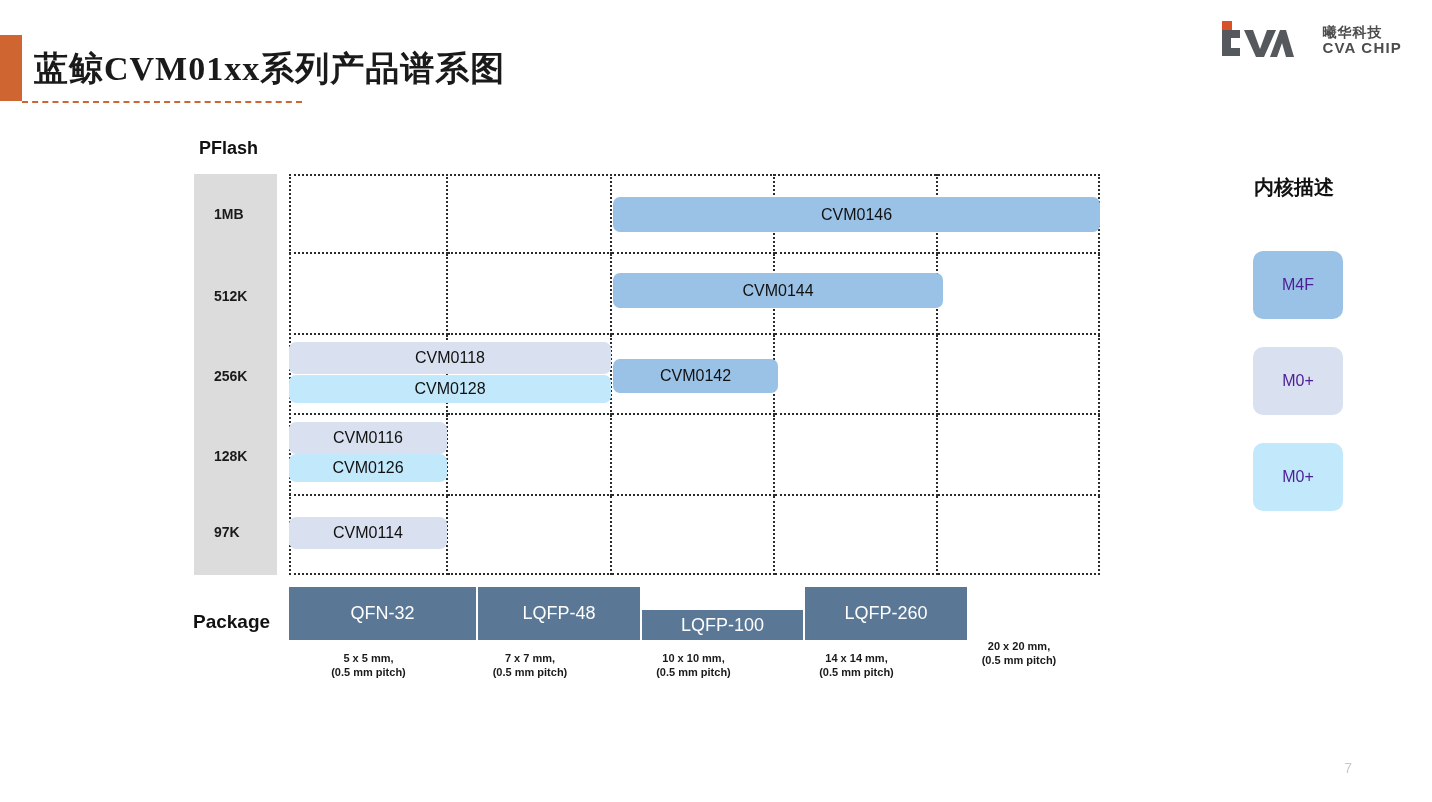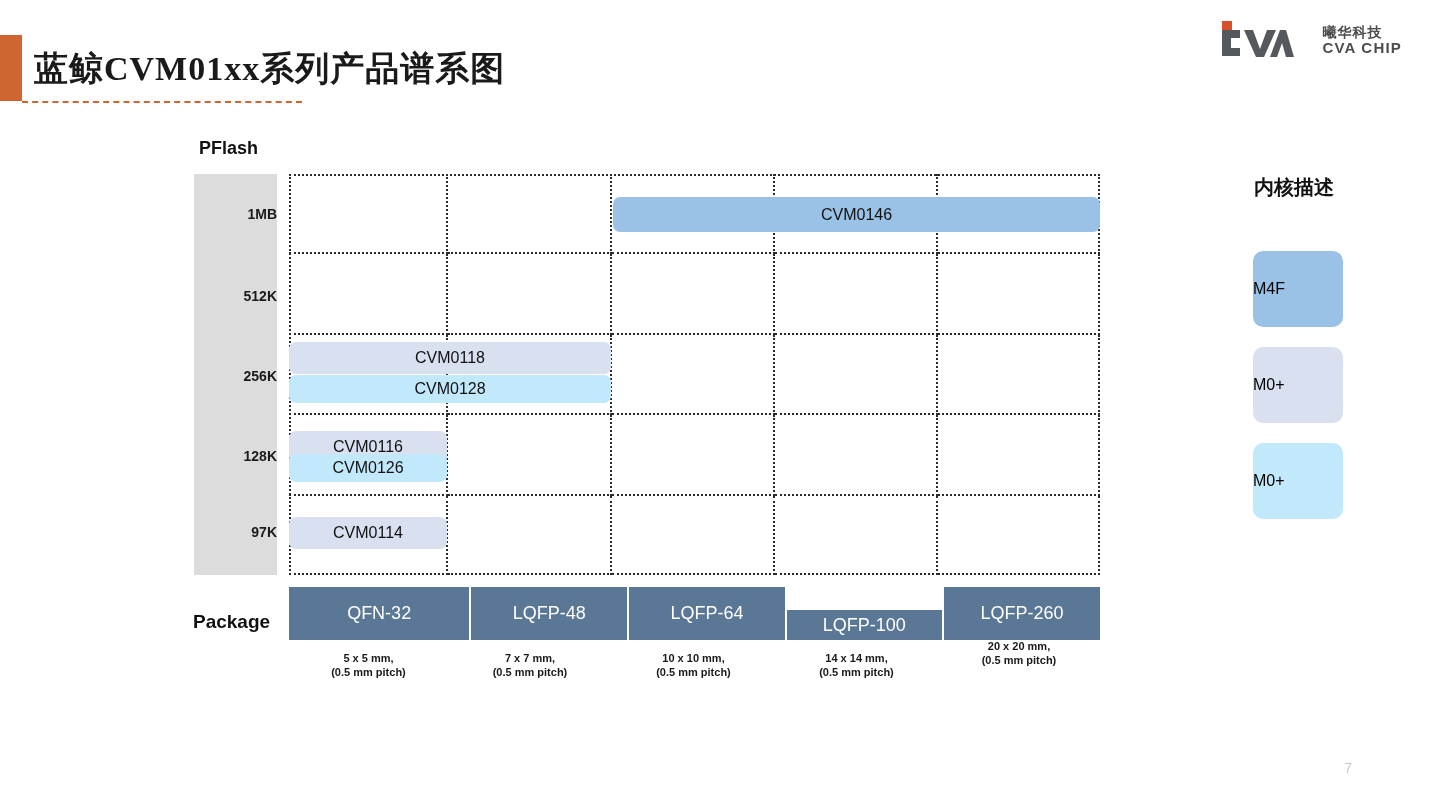--- a/index.html
+++ b/index.html
@@ -118,24 +118,25 @@
     left: 194px;
     top: 174px;
     width: 83px;
     height: 401px;
     background: #DCDCDC;
   }
   .axis-tick {
     position: absolute;
     left: 0;
     width: 83px;
-    text-align: right;
+    text-align: left;
     font-size: 14px;
     font-weight: 700;
     color: #1a1a1a;
+    padding-left: 20px;
   }
 
   
   .bar {
     position: absolute;
     border-radius: 7px;
     display: flex;
     align-items: center;
     justify-content: center;
     font-size: 16px;
@@ -194,27 +195,27 @@
     top: 200px;
     font-size: 20px;
     font-weight: 700;
     color: #111;
     transform: translateY(-26px);
   }
   .legend-box {
     position: absolute;
     left: 1253px;
     width: 90px;
-    height: 76px;
+    height: 68px;
     border-radius: 10px;
     display: flex;
     align-items: center;
-    justify-content: flex-start;
+    justify-content: center;
     font-size: 16px;
-    color: #000000;
+    color: #4c1d95;
   }
 
   .page-number {
     position: absolute;
     right: 80px;
     bottom: 26px;
     font-size: 14px;
     color: #c9c9c9;
   }
 </style>
@@ -279,48 +280,53 @@
   <div class="grid-cell" style="left:0px;   top:322px; width:159px; height:79px;"></div>
   <div class="grid-cell" style="left:159px; top:322px; width:164px; height:79px;"></div>
   <div class="grid-cell" style="left:323px; top:322px; width:163px; height:79px;"></div>
   <div class="grid-cell" style="left:486px; top:322px; width:163px; height:79px;"></div>
   <div class="grid-cell" style="left:649px; top:322px; width:162px; height:79px;"></div>
 
   <div class="bar" style="left:324px; top:23px;  width:487px; height:35px; background:#9AC2E6;">
     <span>CVM0146</span>
   </div>
 
-
+  <div class="bar" style="left:324px; top:99px;  width:330px; height:35px; background:#9AC2E6;">
+    <span>CVM0144</span>
+  </div>
+
+  <div class="bar" style="left:324px; top:185px; width:165px; height:34px; background:#9AC2E6;">
+    <span>CVM0142</span>
+  </div>
 
   <div class="bar" style="left:0px;   top:168px; width:322px; height:32px; background:#D9E0F0;">
     <span>CVM0118</span>
   </div>
 
   <div class="bar" style="left:0px;   top:201px; width:322px; height:28px; background:#C2E8FB;">
     <span>CVM0128</span>
   </div>
 
-  <div class="bar" style="left:0px;   top:257px; width:158px; height:32px; background:#D9E0F0;">
+  <div class="bar" style="left:0px;   top:248px; width:158px; height:32px; background:#D9E0F0;">
     <span>CVM0116</span>
   </div>
 
   <div class="bar" style="left:0px;   top:280px; width:158px; height:28px; background:#C2E8FB;">
     <span>CVM0126</span>
   </div>
 
   <div class="bar" style="left:0px;   top:343px; width:158px; height:32px; background:#D9E0F0;">
     <span>CVM0114</span>
   </div>
 </div>
 
 <div class="pkg-label">Package</div>
 <div class="pkg-row">
   <div class="pkg-cell" style="width:189px;">QFN-32</div>
   <div class="pkg-cell" style="width:164px;">LQFP-48</div>
-  <div class="pkg-cell" style="width:163px;">LQFP-64</div>
   <div class="pkg-cell" style="width:163px;margin-top:23px;">LQFP-100</div>
   <div class="pkg-cell" style="width:162px;">LQFP-260</div>
 </div>
 
 <div class="pkg-notes">
   <div class="pkg-note" style="width:159px;">
     <div>5 x 5 mm,</div>
     <div>(0.5 mm pitch)</div>
   </div>
   <div class="pkg-note" style="width:164px;">

